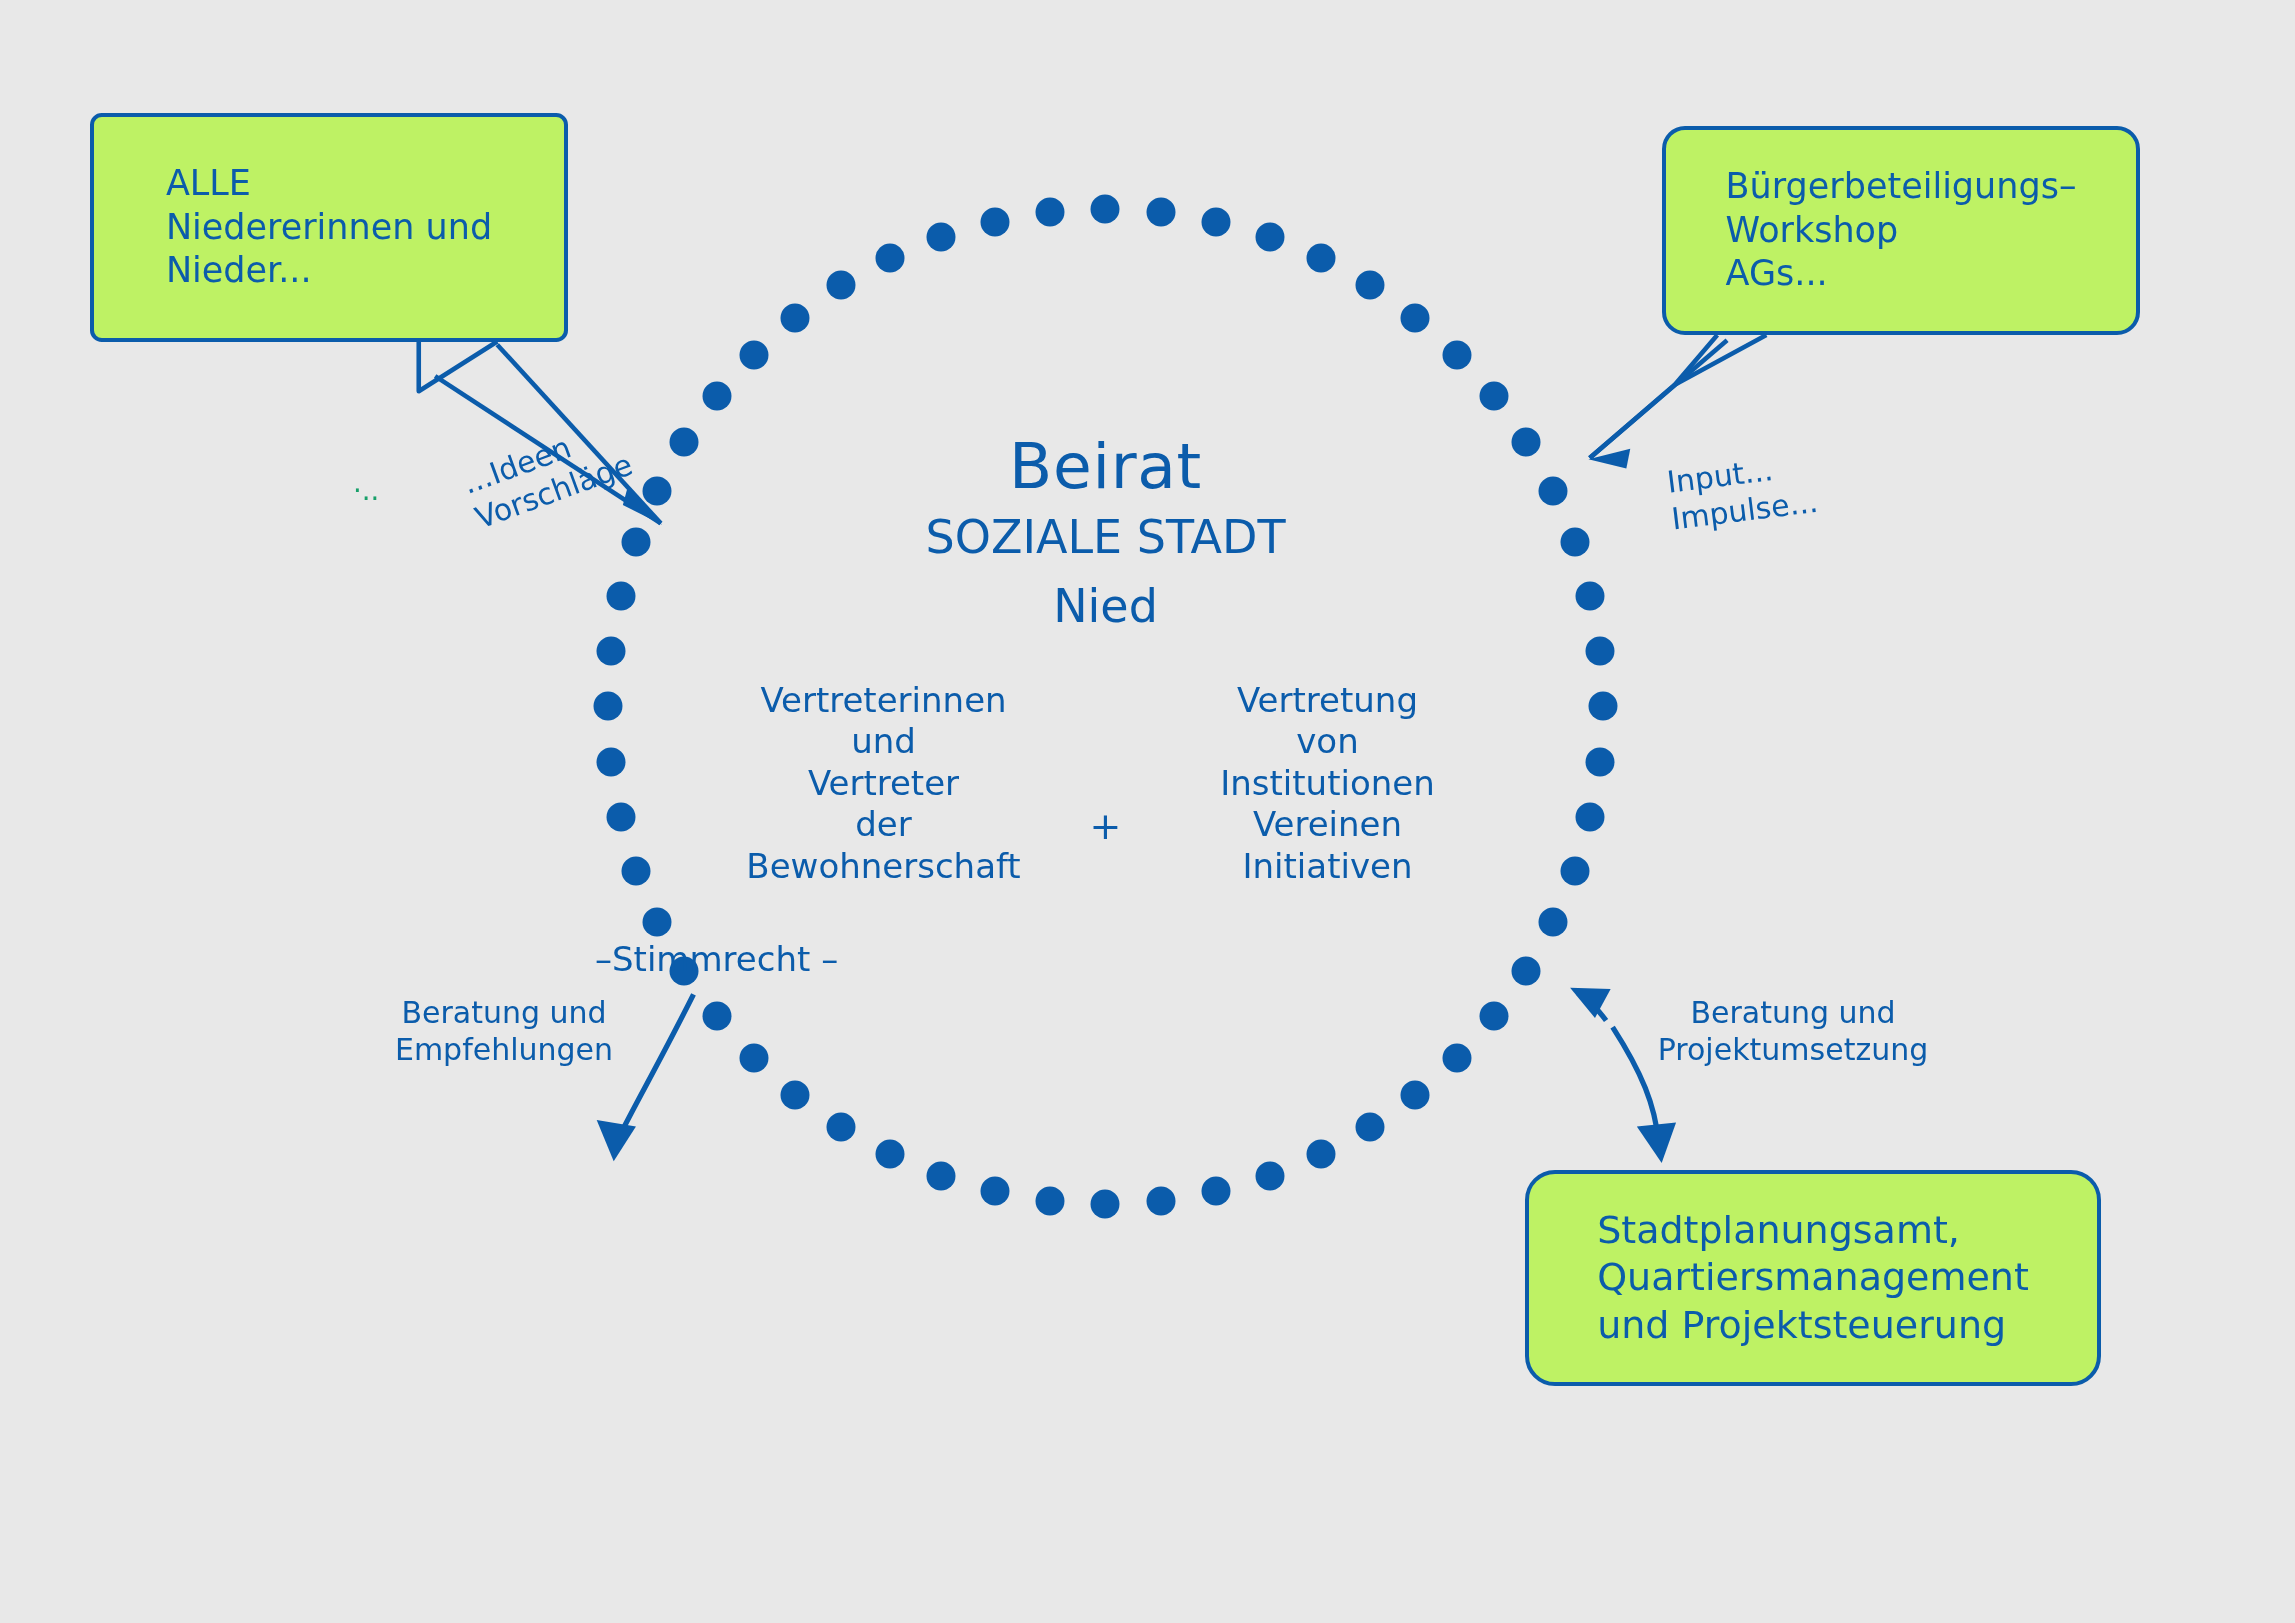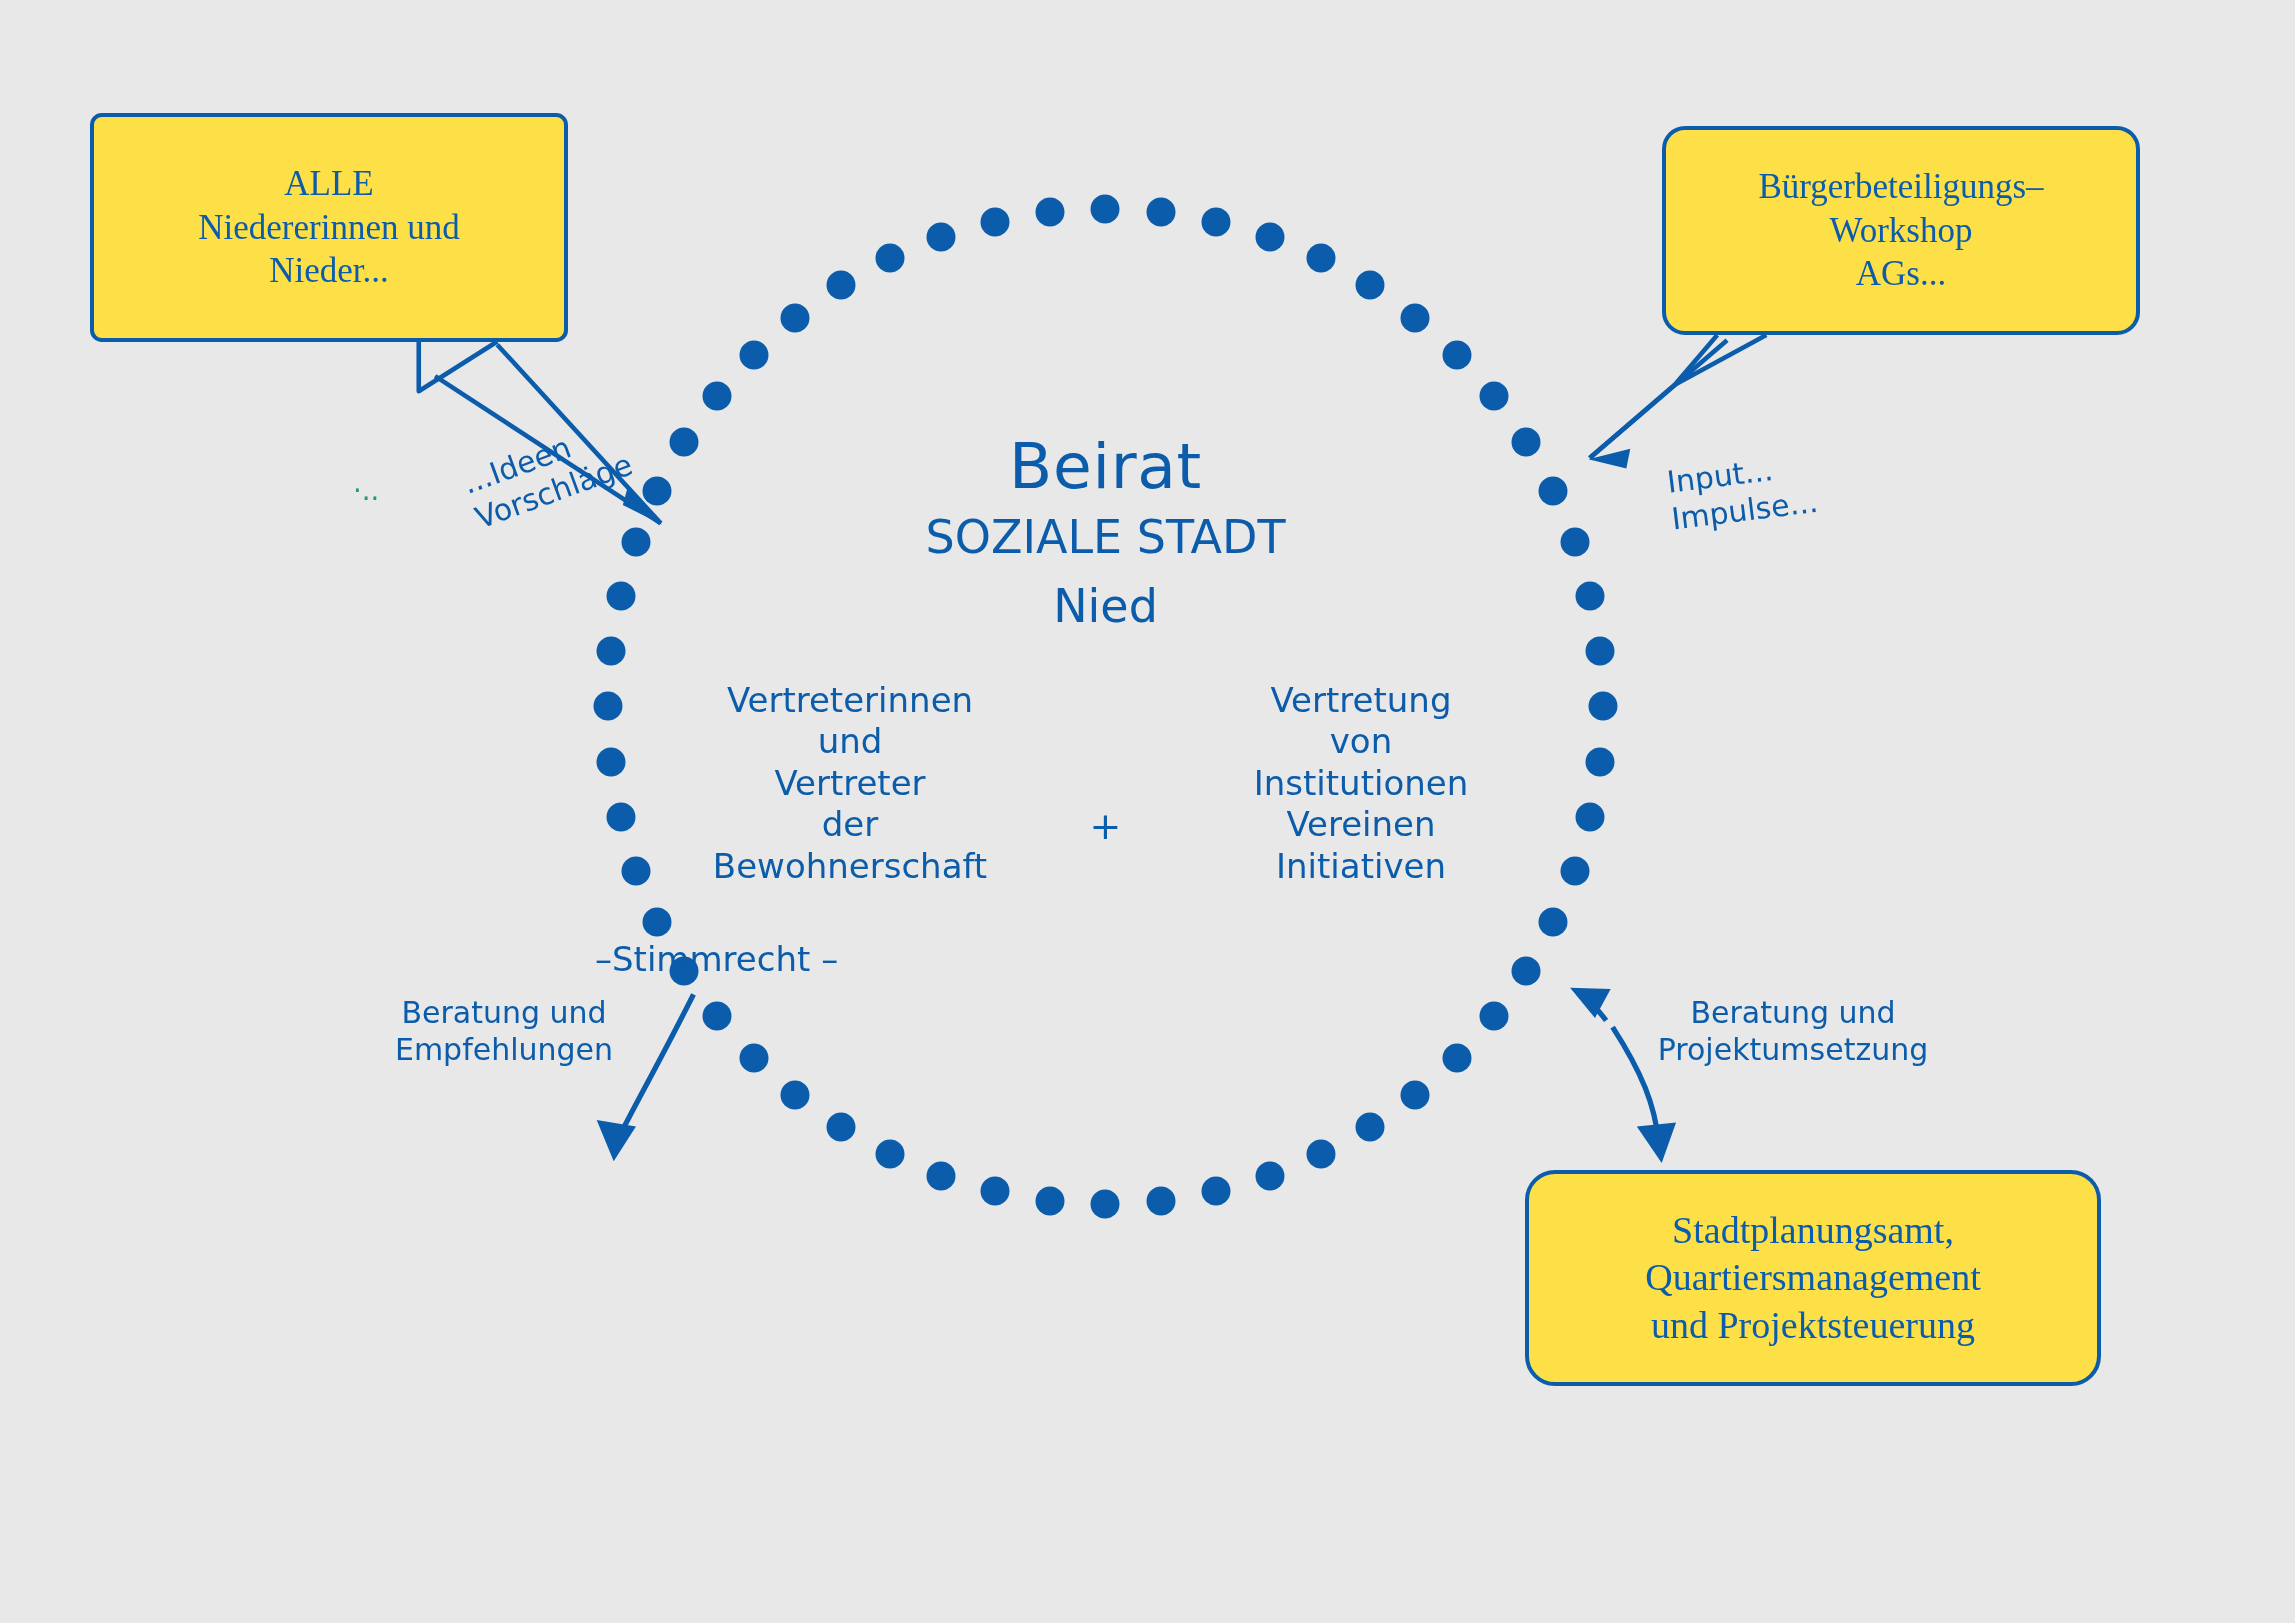--- a/index.html
+++ b/index.html
@@ -49,22 +49,22 @@
   #nied{
     top:383px;
     font-size:46px;
   }
 
   #columns{
     position:absolute;
     top:484px;left:85px;right:85px;
     display:flex;
     align-items:flex-start;
-    justify-content:space-between;
-    gap:5px;
+    justify-content:center;
+    gap:16px;
   }
   .col{
     width:340px;
     text-align:center;
     color:#0b5cab;
     font-size:34px;
     line-height:1.22;
   }
   #plus{
     width:72px;
@@ -79,28 +79,26 @@
     text-align:left;
     color:#0b5cab;
     font-size:34px;
   }
 
   
   .box{
     position:absolute;
     box-sizing:border-box;
     border:4.6px solid #0b5cab;
-    background:#fde047;
+    background:#bef264;
     color:#0b5cab;
     display:flex;
     align-items:center;
     justify-content:center;
-    text-align:center;
     line-height:1.25;
-    font-family:Liberation Serif, serif;
   }
   .bubble{border-radius:11.8px;font-size:35px;}
   .rounded{border-radius:30px;font-size:38px;}
 
   #box-alle{
     left:90px;top:113px;width:478px;height:229px;
   }
   #box-workshop{
     left:1662px;top:126px;width:478px;height:209px;border-radius:23px;
   }

